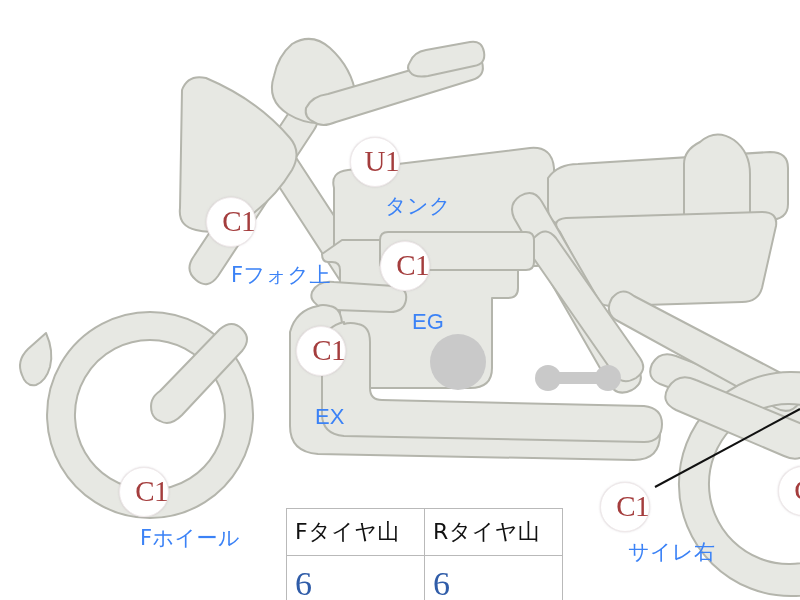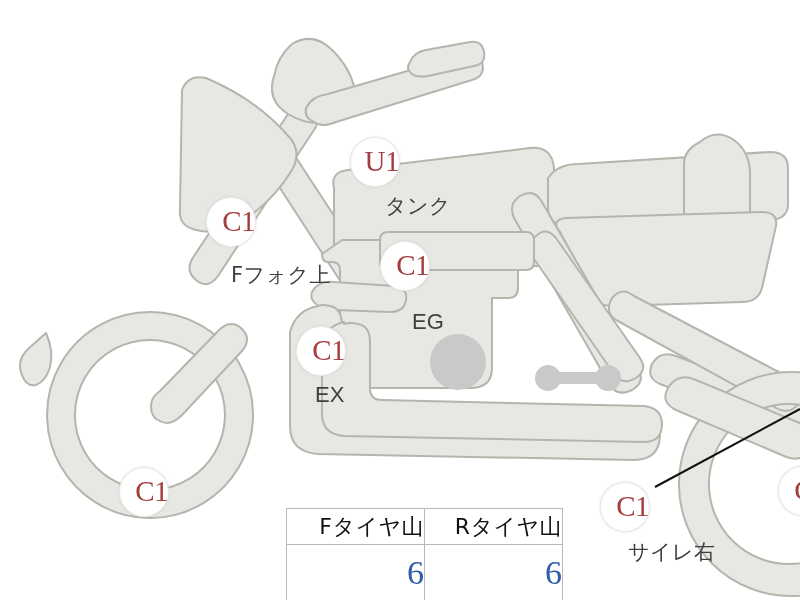--- a/index.html
+++ b/index.html
@@ -47,21 +47,21 @@
     font-family: "Liberation Serif", "DejaVu Serif", serif;
     line-height: 1;
     letter-spacing: -0.5px;
     box-sizing: border-box;
   }
   .badge-txt { display: block; transform: translateY(-1px); }
 
   
   .part-label {
     position: absolute;
-    color: #404040;
+    color: #3b82f6;
     font-size: 21px;
     font-family: "DejaVu Sans", "Liberation Sans", sans-serif;
     white-space: nowrap;
     letter-spacing: 0.5px;
   }
   .part-label.latin {
     font-family: "Liberation Sans", "DejaVu Sans", sans-serif;
     font-size: 22px;
     letter-spacing: 0;
   }
@@ -72,22 +72,22 @@
     left: 286px;
     top: 508px;
     border-collapse: collapse;
     background: #ffffff;
     table-layout: fixed;
   }
   #tyre-table th,
   #tyre-table td {
     border: 1px solid #b9b9b9;
     width: 138px;
-    text-align: right;
-    padding: 0;
+    text-align: left;
+    padding: 8px;
     box-sizing: border-box;
   }
   #tyre-table th {
     height: 36px;
     font-size: 22px;
     font-weight: normal;
     color: #111111;
     font-family: "DejaVu Sans", "Liberation Sans", sans-serif;
     letter-spacing: 0.5px;
   }
@@ -174,25 +174,26 @@
   <div class="part-label" id="l1" style="left: 385px; top: 192px;">タンク</div>
 
   <div class="badge" id="m2" style="left: 380px; top: 241px; color: rgb(164, 61, 61);">
     <span class="badge-txt">C1</span>
   </div>
   <div class="part-label latin" id="l2" style="left: 412px; top: 297px; margin-top: 12px;">EG</div>
 
   <div class="badge" id="m3" style="left: 296px; top: 326px; color: rgb(164, 61, 61);">
     <span class="badge-txt">C1</span>
   </div>
-  <div class="part-label latin" id="l3" style="left: 315px; top: 382px;">EX</div>
+  <div class="part-label latin" id="l3" style="left: 315px; top: 404px;">EX</div>
 
   <div class="badge" id="m4" style="left: 119px; top: 467px; color: rgb(164, 61, 61);">
     <span class="badge-txt">C1</span>
   </div>
+  <div class="part-label" id="l4" style="left: 140px; top: 524px;">Fホイール</div>
 
   <div class="badge" id="m5" style="left: 600px; top: 482px; color: rgb(164, 61, 61);">
     <span class="badge-txt">C1</span>
   </div>
   <div class="part-label" id="l5" style="left: 628px; top: 538px;">サイレ右</div>
 
   <div class="badge" id="m6" style="left: 778px; top: 466px; color: rgb(164, 61, 61);">
     <span class="badge-txt">C1</span>
   </div>
 

